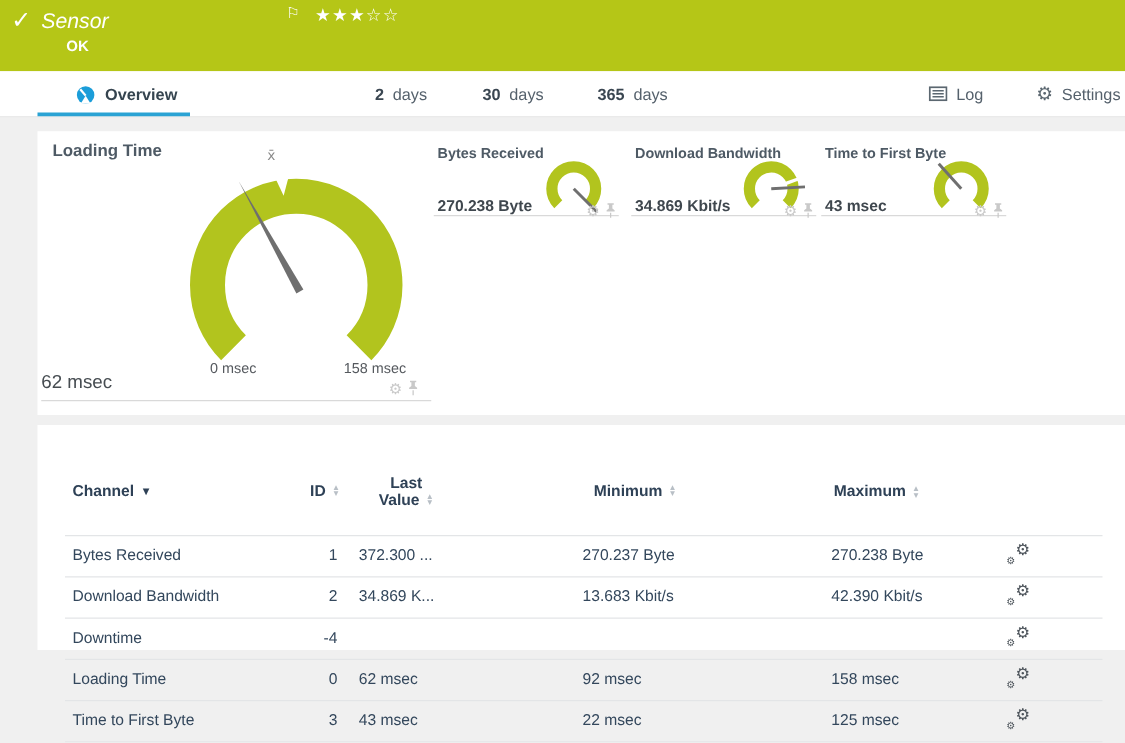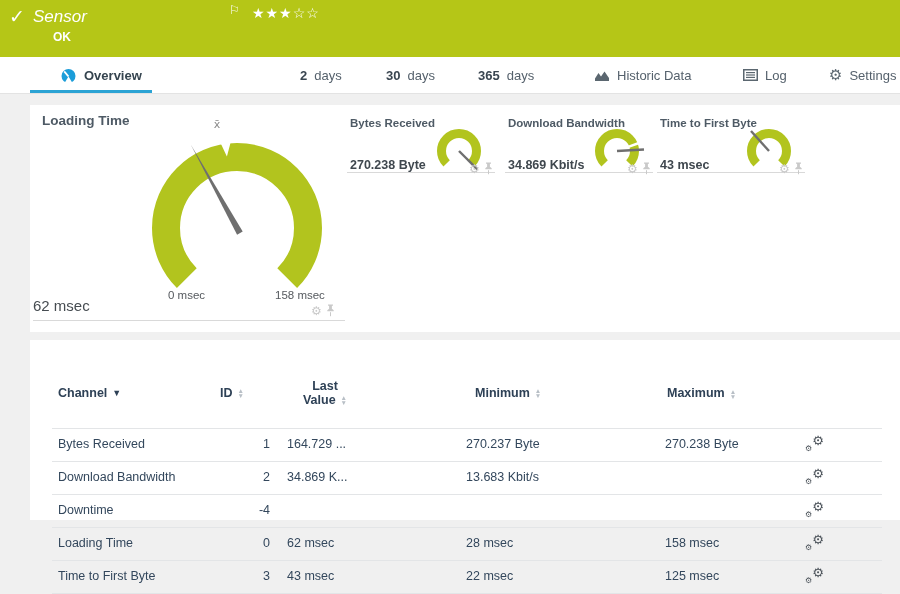--- a/index.html
+++ b/index.html
@@ -52,21 +52,21 @@
   .w-sm .w-title{left:3px;top:12px;font-size:11.5px;}
   .w-sm .sm-gauge{position:absolute;left:82px;top:16px;}
   .w-sm .sm-value{position:absolute;left:3px;top:53px;font-size:12.5px;font-weight:bold;color:#3f474e;}
   .w-sm .underline{position:absolute;left:0;top:67px;width:148px;border-bottom:1px solid #d9d9d9;}
   .w-sm .mini-icons{left:122px;top:57px;}
 
   
   .thead{position:absolute;left:0;top:0;width:100%;height:88px;font-size:12.5px;font-weight:bold;color:#2e4156;}
   .th{position:absolute;display:flex;align-items:flex-start;gap:5px;}
   .th-channel{left:28px;top:46px;}
-  .th-id{left:190px;top:46px;width:52px;}
+  .th-id{left:190px;top:46px;width:52px;justify-content:flex-end;}
   .th-last{left:245px;top:39px;width:100px;flex-direction:column;align-items:center;gap:0;}
   .th-last .l2{display:flex;gap:5px;align-items:flex-start;}
   .th-min{left:445px;top:46px;}
   .th-max{left:637px;top:46px;align-items:center;}
   .caret{font-size:9px;color:#2e4156;line-height:14px;}
   .sort{display:inline-flex;flex-direction:column;color:#b8bfc6;font-size:6.5px;line-height:5px;padding-top:2px;}
   .sep{position:absolute;left:22px;width:830px;height:1px;background:#e3e5e7;}
   .trow{position:absolute;left:0;width:100%;height:33px;font-size:12.5px;color:#33475c;line-height:33px;}
   .td{position:absolute;top:0;white-space:nowrap;}
   .c-name{left:28px;}
@@ -106,26 +106,20 @@
       <span class="lbl">days</span>
     </div>
     <div class="tab t-30d">
       <span class="num">30</span>
       <span class="lbl">days</span>
     </div>
     <div class="tab t-365d">
       <span class="num">365</span>
       <span class="lbl">days</span>
     </div>
-    <div class="tab t-historic">
-      <svg width="16" height="13" viewBox="0 0 16 13">
-        <polygon points="1,12 1,9.5 4.5,4 7,7.5 10.5,2.5 15,9 15,12" fill="#5b6770"></polygon>
-      </svg>
-      <span class="lbl">Historic Data</span>
-    </div>
     <div class="tab t-log">
       <svg width="15" height="12" viewBox="0 0 15 12" fill="none" stroke="#5b6770">
         <rect x="0.75" y="0.75" width="13.5" height="10.5" stroke-width="1.5"></rect>
         <line x1="3" y1="3.6" x2="12" y2="3.6" stroke-width="1.2"></line>
         <line x1="3" y1="6" x2="12" y2="6" stroke-width="1.2"></line>
         <line x1="3" y1="8.4" x2="12" y2="8.4" stroke-width="1.2"></line>
       </svg>
       <span class="lbl">Log</span>
     </div>
     <div class="tab t-settings">
@@ -247,51 +241,52 @@
             <i>▲</i>
             <i>▼</i>
           </span>
       </div>
     </div>
     <div class="sep" style="top:88px"></div>
 
     <div class="trow" style="top:88px">
       <span class="td c-name">Bytes Received</span>
       <span class="td c-id">1</span>
-      <span class="td c-last">164.729 ...</span>
+      <span class="td c-last">372.300 ...</span>
       <span class="td c-min">270.237 Byte</span>
       <span class="td c-max">270.238 Byte</span>
       <span class="td c-gear"><span class="row-gears glyph"><span class="g-big">⚙</span><span class="g-sml">⚙</span></span></span>
     </div>
     <div class="sep" style="top:121px"></div>
 
     <div class="trow" style="top:121px">
       <span class="td c-name">Download Bandwidth</span>
       <span class="td c-id">2</span>
       <span class="td c-last">34.869 K...</span>
       <span class="td c-min">13.683 Kbit/s</span>
+      <span class="td c-max">42.390 Kbit/s</span>
       <span class="td c-gear"><span class="row-gears glyph"><span class="g-big">⚙</span><span class="g-sml">⚙</span></span></span>
     </div>
     <div class="sep" style="top:154px"></div>
 
     <div class="trow" style="top:154px">
       <span class="td c-name">Downtime</span>
       <span class="td c-id">-4</span>
       <span class="td c-last"></span>
       <span class="td c-min"></span>
       <span class="td c-max"></span>
       <span class="td c-gear"><span class="row-gears glyph"><span class="g-big">⚙</span><span class="g-sml">⚙</span></span></span>
     </div>
     <div class="sep" style="top:187px"></div>
 
     <div class="trow" style="top:187px">
       <span class="td c-name">Loading Time</span>
       <span class="td c-id">0</span>
       <span class="td c-last">62 msec</span>
-      <span class="td c-min">28 msec</span>
+      <span class="td c-min">92 msec</span>
       <span class="td c-max">158 msec</span>
       <span class="td c-gear"><span class="row-gears glyph"><span class="g-big">⚙</span><span class="g-sml">⚙</span></span></span>
     </div>
     <div class="sep" style="top:220px"></div>
 
     <div class="trow" style="top:220px">
       <span class="td c-name">Time to First Byte</span>
       <span class="td c-id">3</span>
       <span class="td c-last">43 msec</span>
       <span class="td c-min">22 msec</span>

